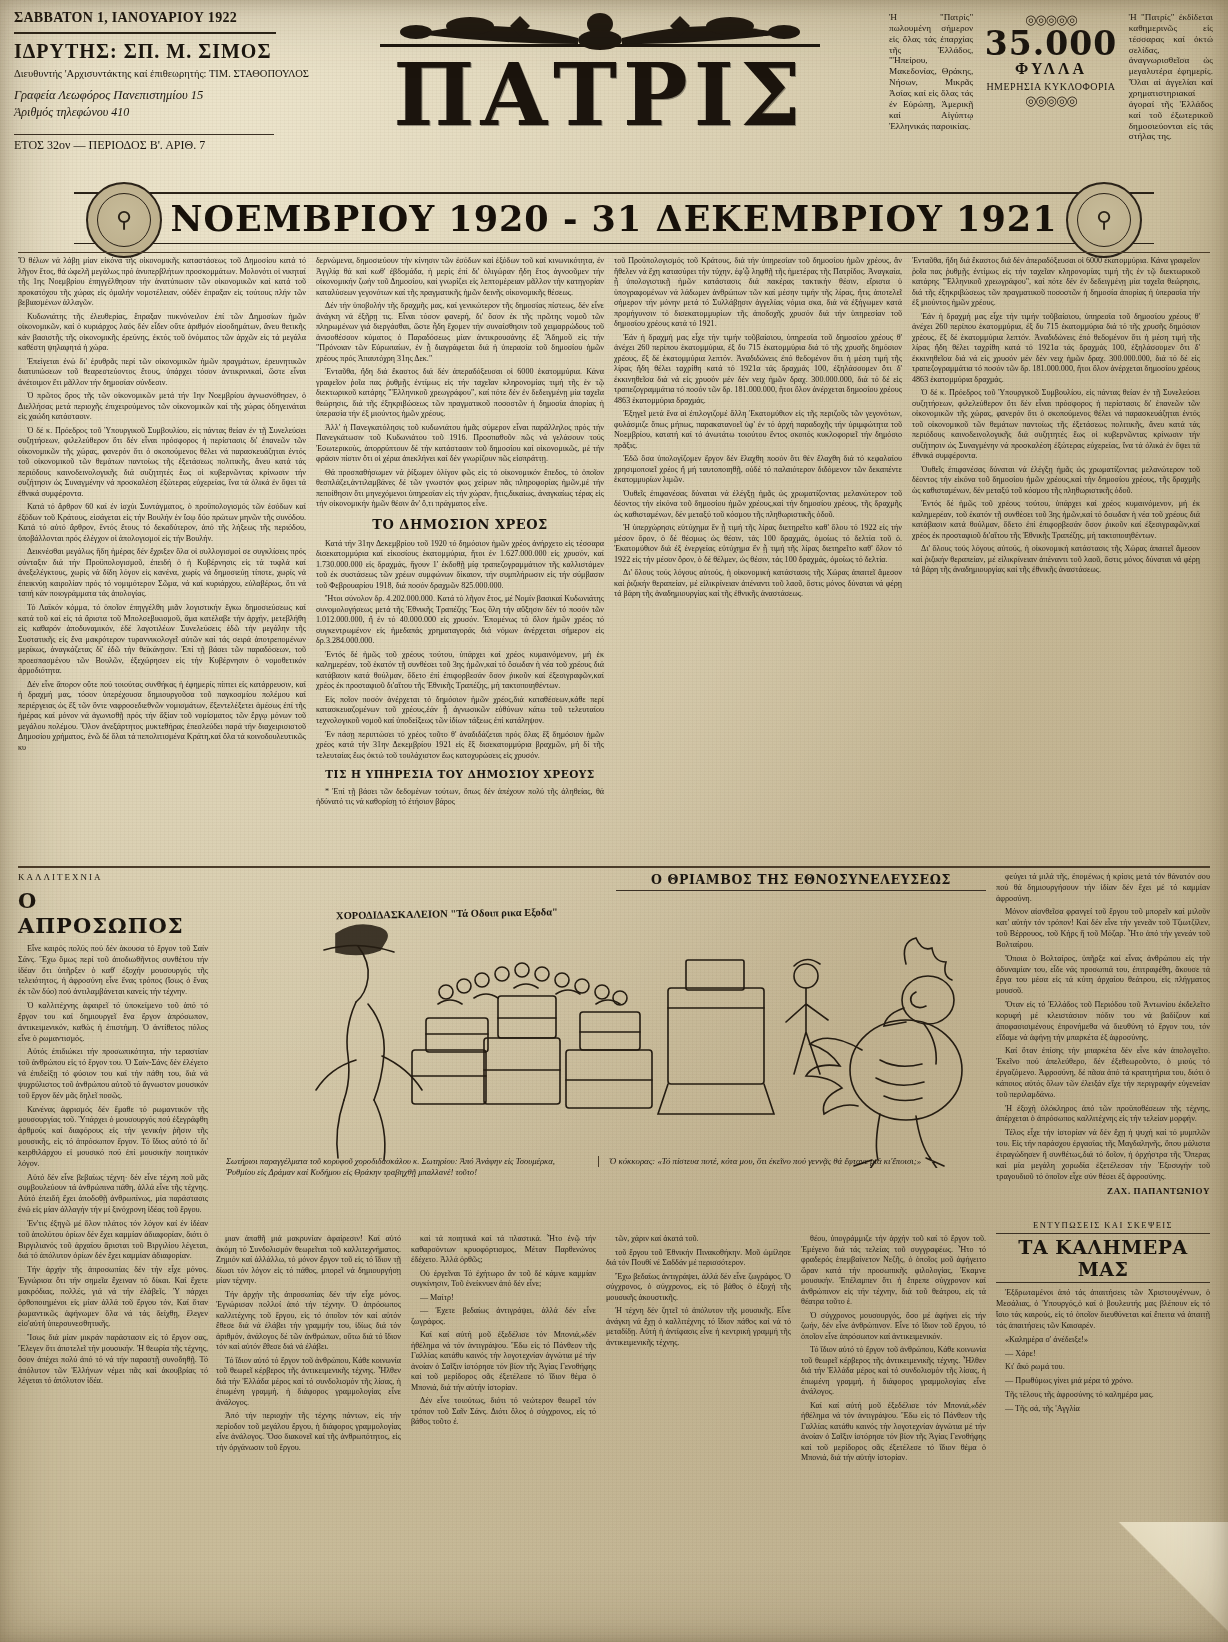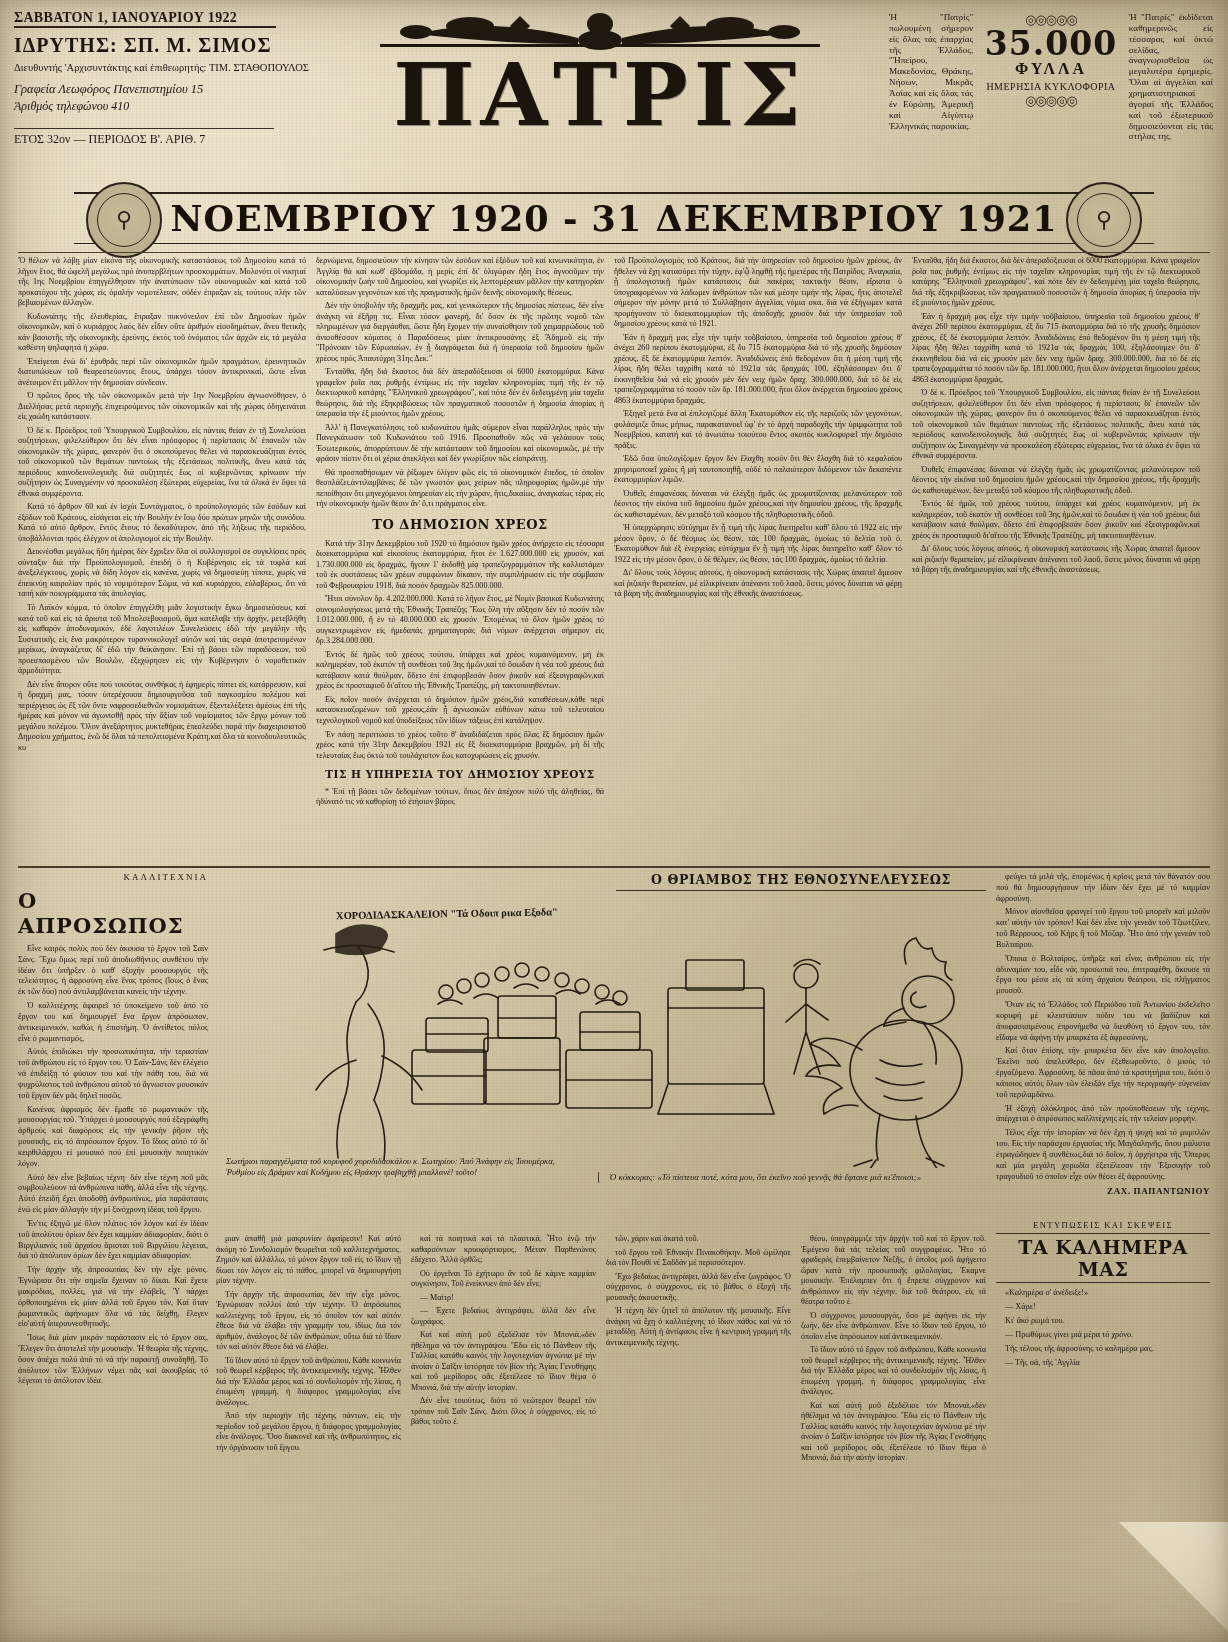--- a/index.html
+++ b/index.html
@@ -27,21 +27,21 @@
       repeating-linear-gradient(0deg, rgba(90,70,40,.035) 0 1px, rgba(255,255,255,0) 1px 3px),
       repeating-linear-gradient(90deg, rgba(90,70,40,.03) 0 1px, rgba(255,255,255,0) 1px 4px);
     pointer-events:none;
   }
   .page{position:absolute;inset:0;padding:0;}
 
   
   .masthead{position:absolute;left:14px;top:10px;width:1200px;height:175px;}
   .mast-left{position:absolute;left:0;top:0;width:300px;}
   .mh-line{font-size:13.5px;letter-spacing:.3px;}
-  .mh-date{font-weight:bold;font-size:14px;border-bottom:2px solid #2a2218;padding-bottom:0;width:262px;}
+  .mh-date{font-weight:bold;font-size:14px;border-bottom:2px solid #2a2218;padding-bottom:6px;width:262px;}
   .mh-founder{font-weight:bold;font-size:20px;margin-top:6px;letter-spacing:1px;}
   .mh-sub{font-size:10.5px;margin-top:5px;}
   .mh-office{font-size:12.5px;margin-top:9px;font-style:italic;}
   .mh-phone{font-size:12px;margin-top:2px;font-style:italic;}
   .mh-year{font-size:12px;margin-top:14px;border-top:1px solid #3a3025;padding-top:3px;width:260px;}
 
   .mast-mid{position:absolute;left:306px;top:0;width:560px;text-align:center;}
   .title-word{
     font-family:"DejaVu Serif", serif;
     font-weight:bold;
@@ -89,21 +89,21 @@
   .sec-head{
     text-align:center;font-weight:bold;font-size:13px;letter-spacing:.5px;
     margin:7px 0 5px 0;font-family:"DejaVu Serif",serif;
   }
   .sec-head.sm{font-size:10.5px;}
 
   
   .rule-mid{position:absolute;left:18px;top:866px;width:1192px;border-top:2px solid #4a3c2a;}
   .lower{position:absolute;left:18px;top:872px;width:1192px;height:760px;}
 
-  .feuilleton-head{font-size:9px;letter-spacing:2px;text-align:right;}
+  .feuilleton-head{font-size:9px;letter-spacing:2px;text-align:left;}
   .lower-left{position:absolute;left:0;top:0;width:190px;}
   .lower-left h2{
     margin:6px 0 6px 0;font-family:"DejaVu Serif",serif;font-weight:bold;
     font-size:21px;letter-spacing:1px;text-align:left;
   }
   .lower-left p{margin:0 0 3px 0;font-size:8.2px;line-height:1.32;text-align:justify;text-indent:9px;}
 
   .cartoon-area{position:absolute;left:198px;top:0;width:770px;height:350px;}
   .cartoon-title{
     position:absolute;right:0;top:0;width:370px;text-align:center;
@@ -111,21 +111,21 @@
     border-bottom:1px solid #3a3025;padding-bottom:3px;
   }
   .cart-sub{
     position:absolute;left:120px;top:36px;width:250px;font-size:10.5px;font-weight:bold;
     transform:rotate(-1deg);
   }
   .cap-left{
     position:absolute;left:10px;top:284px;width:340px;font-size:8.6px;line-height:1.25;font-style:italic;
   }
   .cap-right{
-    position:absolute;left:382px;top:300px;width:330px;font-size:8.8px;line-height:1.25;font-style:italic;
+    position:absolute;left:382px;top:284px;width:330px;font-size:8.8px;line-height:1.25;font-style:italic;
     border-left:1px solid #4a3c2a;padding-left:10px;
   }
   .cartoon-canvas{position:absolute;left:0;top:28px;width:760px;height:268px;}
 
   .lower-right{position:absolute;left:978px;top:0;width:214px;}
   .lower-right p{margin:0 0 3px 0;font-size:8.2px;line-height:1.32;text-align:justify;text-indent:9px;}
   .sign{text-align:right;font-weight:bold;font-size:9px;letter-spacing:.6px;margin-top:4px;}
   .col-head-sm{font-size:8.6px;letter-spacing:1.4px;text-align:center;margin-top:24px;}
   .kalimera{
     text-align:center;font-family:"DejaVu Serif",serif;font-weight:bold;font-size:19px;
@@ -389,20 +389,21 @@
       <p>Μόνον αἰσνθεῖσα φρανγεί τοῦ ἔργου τοῦ μπορεῖν καί μιλοῦν κατ' αὐτήν τόν τρόπον! Καί δέν εἶνε τήν γενεᾶν τοῦ Τζιωτζίλεν, τοῦ Βέρρουος, τοῦ Κήρς ἤ τοῦ Μόζαρ. Ἦτο ἀπό τήν γενεάν τοῦ Βολταίρου.</p>
       <p>Ὅποια ὁ Βολταίρος, ὑπῆρξε καί εἶνας ἀνθρώπου εἰς τήν ἀδυναμίαν του, εἶδε νάς προσωπιά του, ἐπιτραφέθη, ἄκουσε τά ἔργα του μέσα εἰς τά κύτη ἀρχαίου θεάτρου, εἰς πλήγματος μουσοῦ.</p>
       <p>Ὅταν εἰς τό Ἑλλάδος τοῦ Περιόδου τοῦ Ἀντωνίου ἐκδελεῖτο κορυφή μέ κλειστάσιον πόδιν του νά βαδίζουν καί ἀποφασισιμένους ἐπρονήμεθα νά διευθύνη τό ἔργον του, τόν εἴδαμε νά ἀφήνῃ τήν μπαρκέτα ἐξ ἀφροσύνης.</p>
       <p>Καί ὅταν ἐπίσης τήν μπαρκέτα δέν εἶνε κάν ἀπολογεῖτο. Ἐκεῖνο πού ἀπελεύθερο, δέν ἐξεθεωροῦντο, ὁ μιούς τό ἐργαζόμενο. Ἀφροσύνη, δέ πᾶσα ἀπό τά κρατητήρια του, διότι ὁ κάποιος αὐτός ὅλων τῶν ἐλειξάν εἴχε τήν περιγραφήν εὐγενείαν τοῦ περιλαμδάνω.</p>
       <p>Ἡ ἐξοχή ὁλόκληρος ἀπό τῶν προϋποθέσεων τῆς τέχνης, ἀπέρχεται ὁ ἀπρόσωπος καλλιτέχνης εἰς τήν τελείαν μορφήν.</p>
       <p>Τέλος εἶχε τήν ἱστορίαν νά δέν ἔχῃ ἡ ψυχή καί τό μυμπλῶν του. Εἰς τήν παράσχου ἐργασίας τῆς Μαγδαληνῆς, ὅπου μάλιστα ἐτραγώδησεν ἤ συνθέτως,διά τό δοῖον, ἡ ὀρχήστρα τῆς Ὄπερας καί μία μεγάλη χορωδία ἐξετέλεσαν τήν Ἐξοσυγήν τοῦ τραγουδιοῦ τό ὁποῖον εἶχε σύν θέσει ἐξ ἀφροσύνης.</p>
       <div class="sign">ΖΑΧ. ΠΑΠΑΝΤΩΝΙΟΥ</div>
 
       <div class="col-head-sm">ΕΝΤΥΠΩΣΕΙΣ ΚΑΙ ΣΚΕΨΕΙΣ</div>
       <div class="kalimera">ΤΑ ΚΑΛΗΜΕΡΑ ΜΑΣ</div>
+      <p class="first">Ἐξδρωταμένοι ἀπό τάς ἀπαιτήσεις τῶν Χριστουγέννων, ὁ Μεσάλιας, ὁ Ὑπουργός,ὁ καί ὁ βουλευτής μας βλέπουν εἰς τό ἴσιο τάς καιρούς, εἰς τό ὁποῖον διευθύνεται καί ἔπειτα νά ἀπαιτῇ τάς ἀπαιτήσεις τῶν Καισαρέν.</p>
       <p>«Καλημέρα σ' ἀνέδειξε!»</p>
       <p>— Χάρε!</p>
       <p>Κι' ἄκό ρωμά του.</p>
       <p>— Πρωθύμως γίνει μιά μέρα τό χρόνο.</p>
       <p>Τῆς τέλους τῆς ἀφροσύνης τό καλημέρα μας.</p>
       <p>— Τῆς σά, τῆς 'Αγγλία</p>
     </div>
 
   </div>
 

